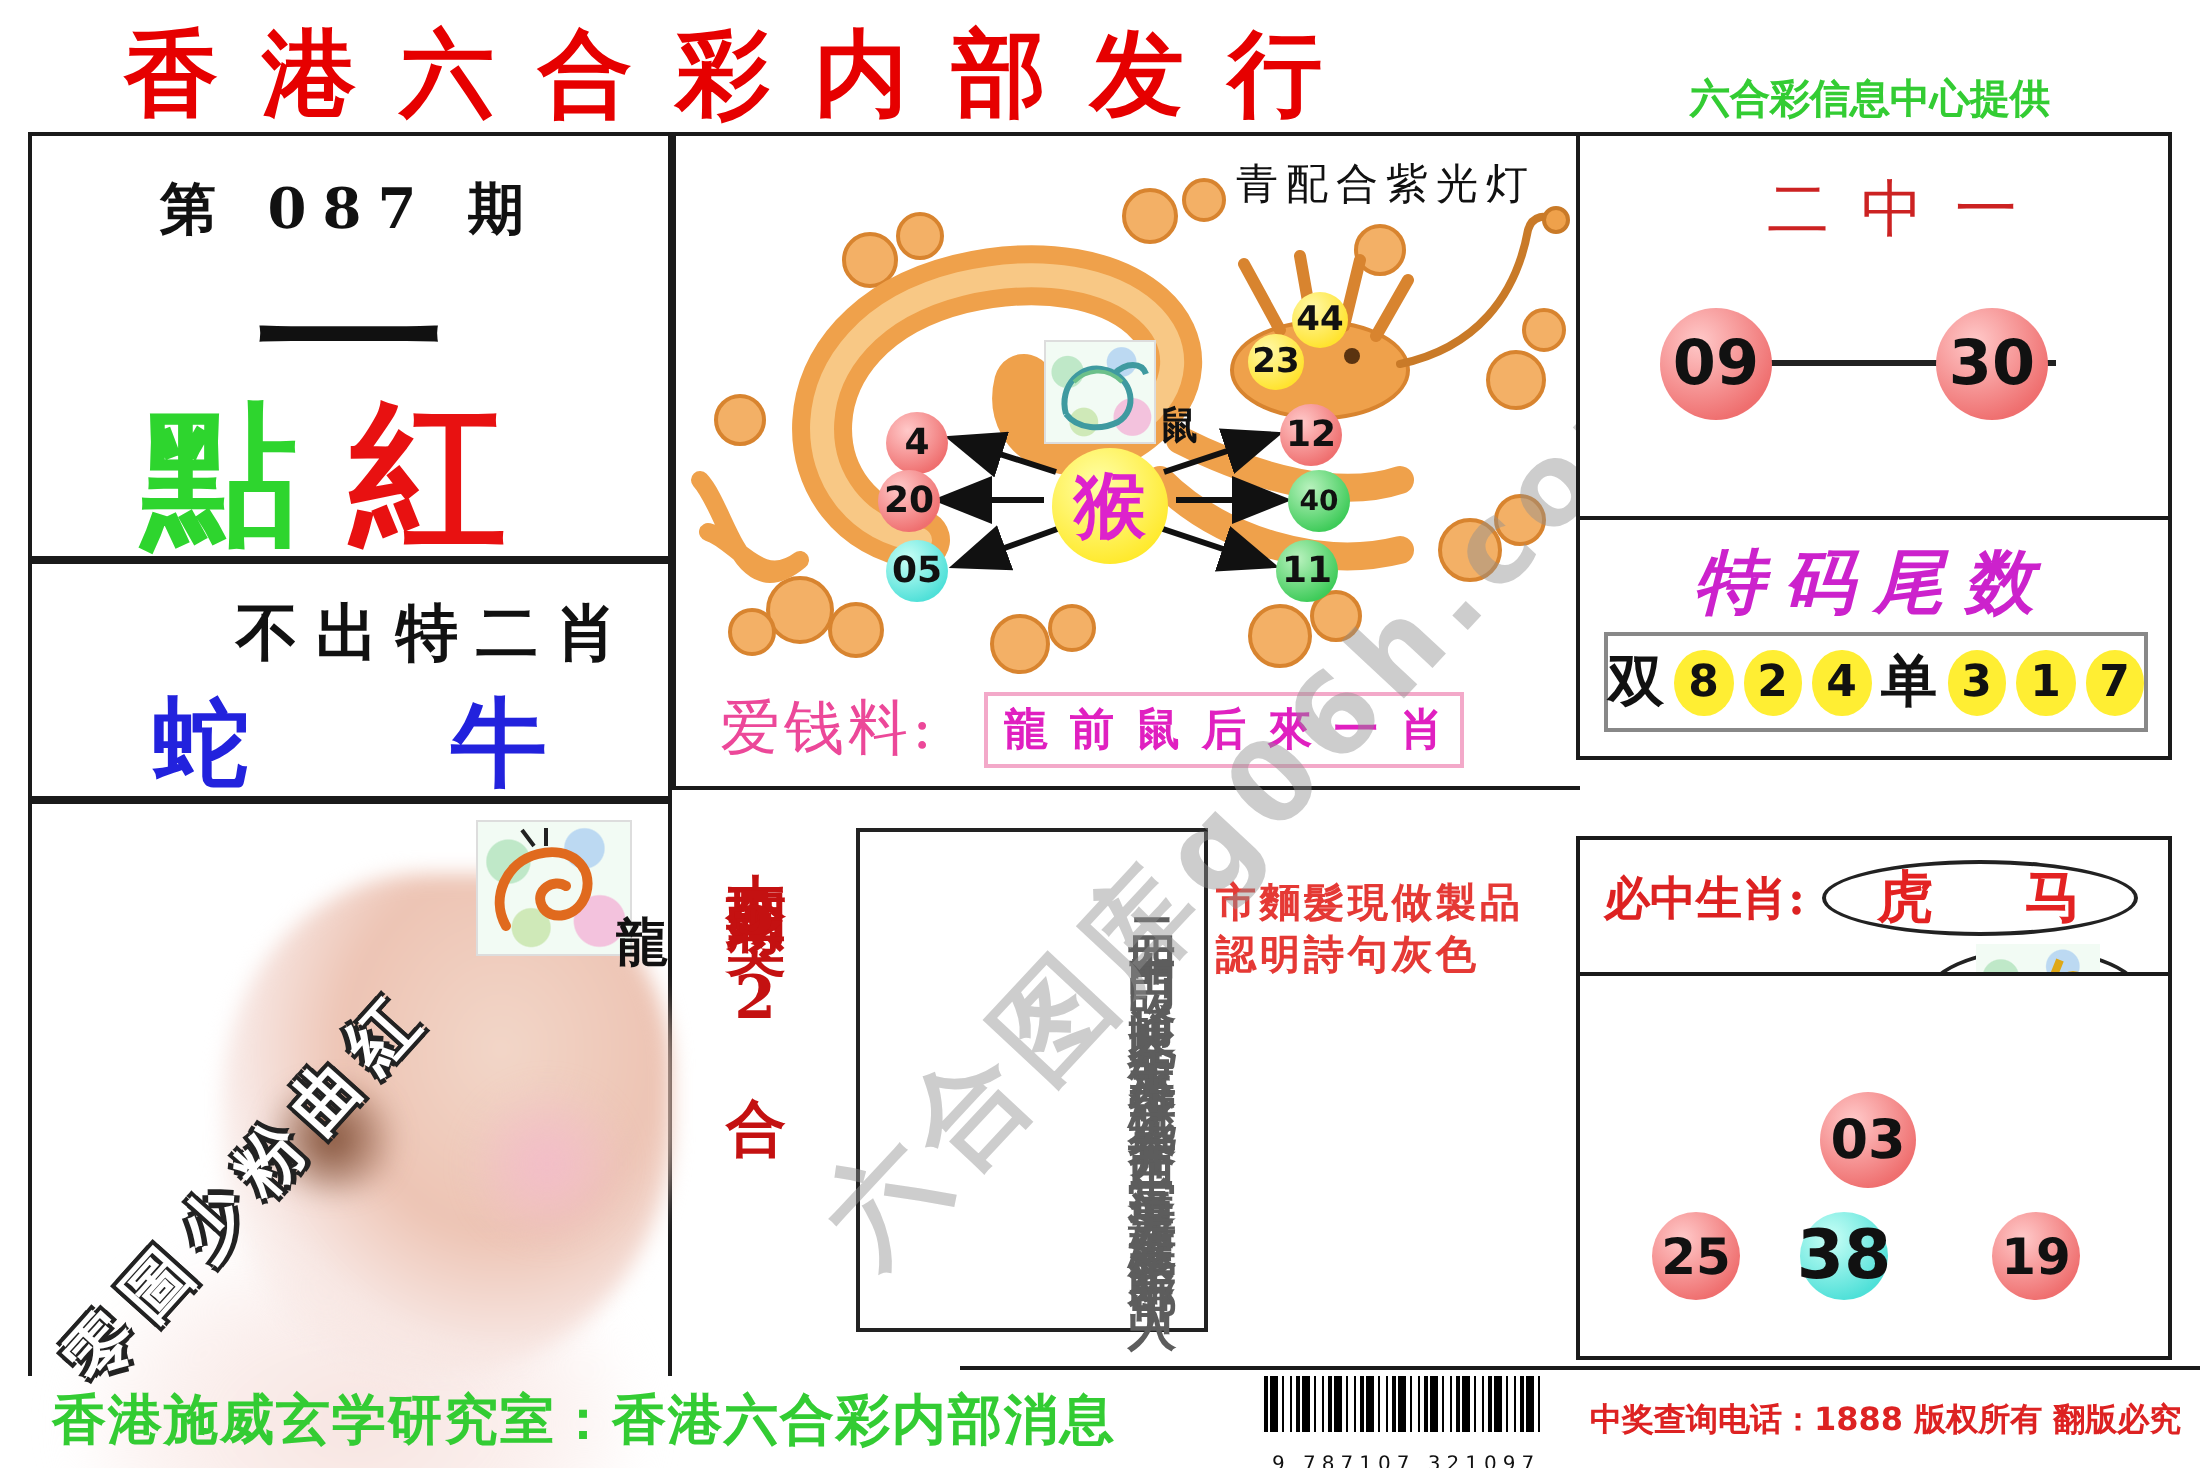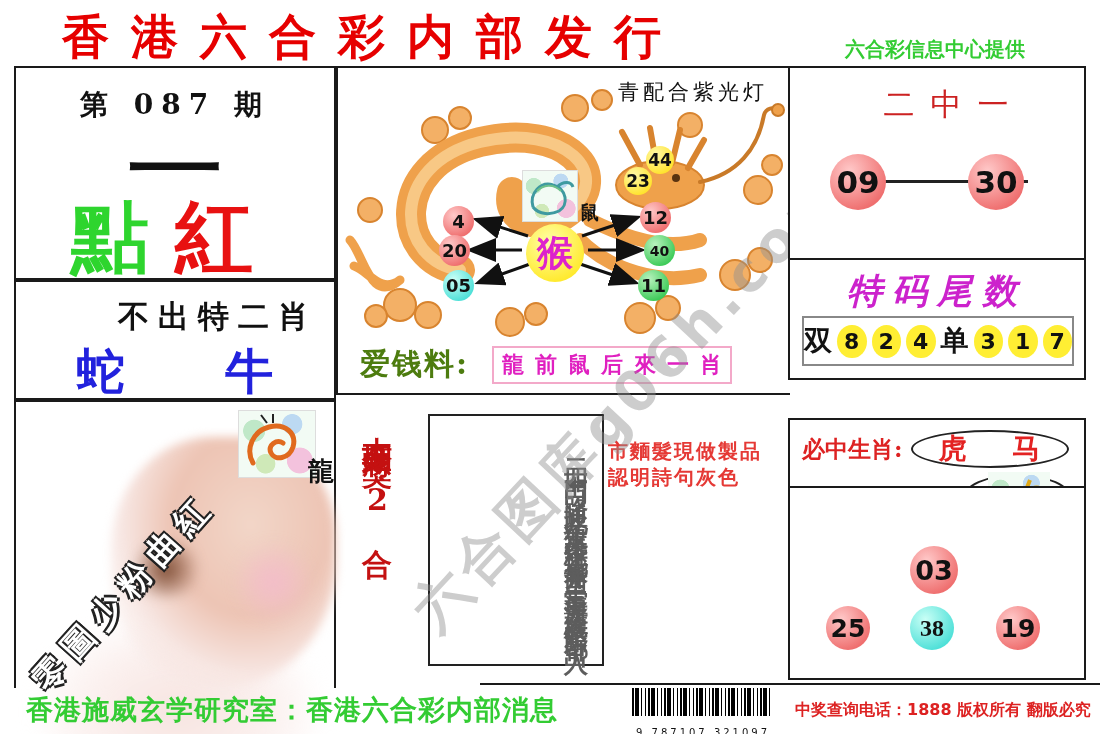--- a/index.html
+++ b/index.html
@@ -59,21 +59,21 @@
   .ball { position:absolute; border-radius:50%; display:flex; align-items:center; justify-content:center;
     font-weight:bold; color:#111; font-family:"DejaVu Sans", sans-serif; }
   .b-pink  { background:radial-gradient(circle at 35% 30%, #ffc9c9, #ef6f6f 75%); }
   .b-yel   { background:radial-gradient(circle at 35% 30%, #fff8a8, #ffe32e 75%); }
   .b-cyan  { background:radial-gradient(circle at 35% 30%, #c9fff6, #4fe0d8 75%); }
   .b-green { background:radial-gradient(circle at 35% 30%, #b9f2be, #3ecb59 75%); }
   .monkey-circle { left:186px; top:154px; width:58px; height:58px; border-radius:50%;
     background:radial-gradient(circle at 40% 32%, #ffffa8, #ffe92a 78%);
     display:flex; align-items:center; justify-content:center; }
   .monkey-circle span { font-size:36px; font-weight:900; color:#dd22cc; font-family:"DejaVu Serif", serif; }
-  .money-label { left:360px; top:344px; font-size:30px; font-weight:700; color:#4d7c0f;
+  .money-label { left:360px; top:344px; font-size:30px; font-weight:400; color:#ec4899;
     font-family:"DejaVu Serif", serif; letter-spacing:2px; }
   .money-box { left:492px; top:346px; width:240px; height:38px; border:2px solid #f3a9c9;
     display:flex; align-items:center; justify-content:center; }
   .money-box span { font-size:22px; font-weight:900; color:#e020c0; letter-spacing:11px;
     font-family:"DejaVu Serif", serif; white-space:nowrap; text-indent:11px; }
   .prize-note { left:356px; top:412px; height:265px; writing-mode:vertical-rl; text-orientation:upright;
     font-size:30px; font-weight:900; color:#c41111; letter-spacing:7px;
     font-family:"DejaVu Serif", serif; }
   .poem-box { left:428px; top:414px; width:176px; height:252px; border:2px solid #222;
     padding:12px 10px; writing-mode:vertical-rl; display:flex; justify-content:center; }
@@ -293,21 +293,21 @@
           </svg>
         </span>
         <span class="abs art-label" style="left:84px; top:30px; font-size:17px;">羊</span>
       </span>
     </div>
   </div>
 
   <div class="box" style="left:788px; top:486px; width:298px; height:194px;">
     <div class="ball b-pink" style="left:120px; top:58px; width:48px; height:48px; font-size:27px;">03</div>
     <div class="ball b-pink" style="left:36px;  top:118px; width:44px; height:44px; font-size:25px;">25</div>
-    <div class="ball b-cyan" style="left:120px; top:118px; width:44px; height:44px; font-size:24px;font-family:Liberation Serif, serif;">38</div>
+    <div class="ball b-cyan" style="left:110px; top:118px; width:44px; height:44px; font-size:34px;">38</div>
     <div class="ball b-pink" style="left:206px; top:118px; width:44px; height:44px; font-size:25px;">19</div>
   </div>
 
   <div class="divline" style="left:480px; top:683px; width:620px; height:2px;"></div>
   <div class="abs foot-left">香港施威玄学研究室：香港六合彩内部消息</div>
   <div class="abs barcode"></div>
   <div class="abs barcode-digits">9 787107 321097</div>
   <div class="abs foot-right">中奖查询电话：1888 版权所有 翻版必究</div>
 
 </div>

